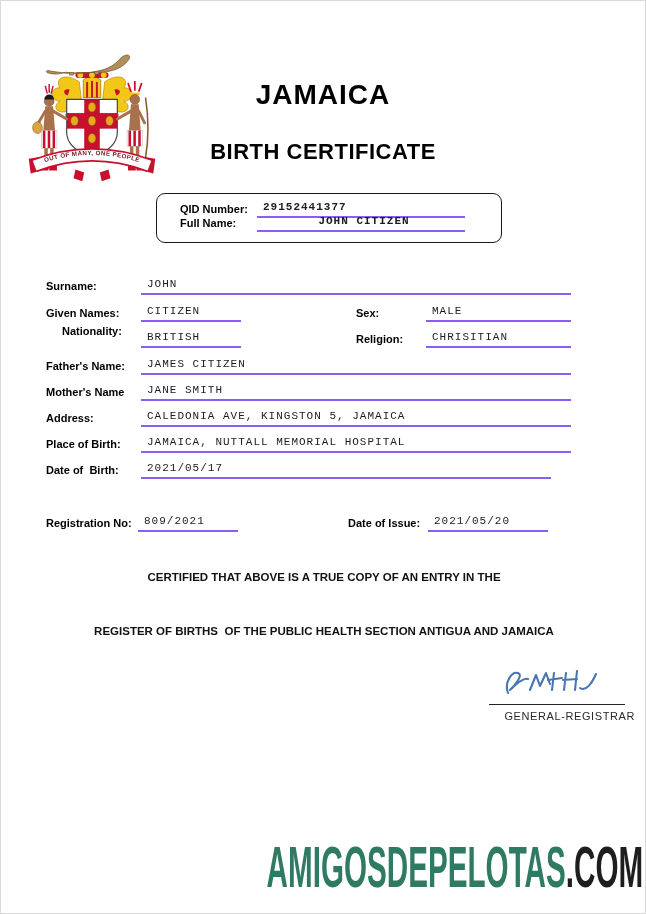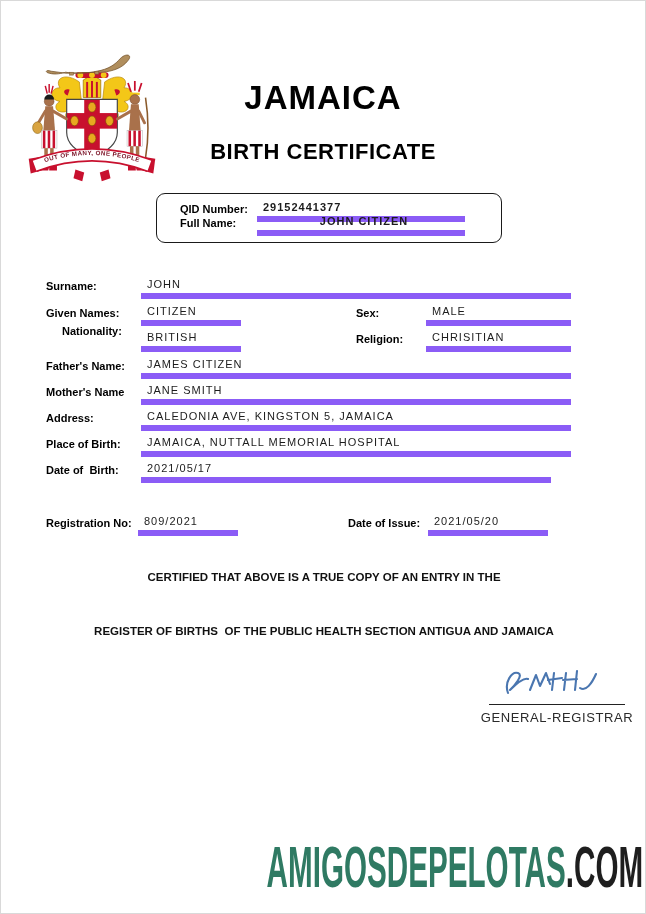--- a/index.html
+++ b/index.html
@@ -8,55 +8,55 @@
     width:646px;height:914px;
     background:#fff;
     border:1px solid #d9d9d9;
     box-sizing:border-box;
     overflow:hidden;
     font-family:"Liberation Sans",sans-serif;
     color:#000;
   }
   .title-country{
     position:absolute;top:78px;left:0;width:100%;
-    text-align:center;font-size:33px;font-weight:bold;letter-spacing:1px;
+    text-align:center;font-size:28px;font-weight:bold;letter-spacing:1px;
   }
   .title-doc{
     position:absolute;top:138px;left:0;width:100%;
     text-align:center;font-size:22px;font-weight:bold;letter-spacing:0.5px;
   }
   .coa{position:absolute;left:18px;top:42px;width:146px;height:146px;}
   .qid-box{
     position:absolute;left:155px;top:192px;width:346px;height:50px;
     border:1.5px solid #1a1a1a;border-radius:9px;box-sizing:border-box;padding-left:20px;
   }
   .qid-row{position:absolute;left:0;width:100%;height:18px;}
   .flabel{
     position:absolute;font-size:11px;font-weight:bold;color:#000;
     white-space:pre;
   }
   .fvalue{
     position:absolute;
-    font-family:Liberation Sans, sans-serif;
+    font-family:Liberation Mono, monospace;
     font-size:11px;color:#1c1c1c;
-    border-bottom:6px solid #8b5cf6;
+    border-bottom:2px solid #8b5cf6;
     padding:0 0 3px 6px;
     white-space:pre;letter-spacing:1px;
   }
   .fvalue.bold{font-weight:bold;}
   .cert-line{
     position:absolute;left:30px;width:586px;
     text-align:center;font-size:11.5px;font-weight:bold;color:#111;
     white-space:pre;
   }
   .sig-svg{position:absolute;left:500px;top:664px;width:102px;height:38px;}
   .sig-line{position:absolute;left:488px;top:703px;width:136px;border-top:1.5px solid #222;}
   .sig-title{
     position:absolute;left:478px;top:709px;width:156px;
-    text-align:center;font-size:13px;letter-spacing:0.6px;color:#2a2a2a;
+    text-align:right;font-size:11px;letter-spacing:0.6px;color:#2a2a2a;
   }
   .watermark{
     position:absolute;top:842px;right:2px;
     font-size:57px;font-weight:bold;line-height:0.85;
     transform:scaleX(0.52);transform-origin:100% 50%;
     white-space:nowrap;letter-spacing:0;
   }
   .watermark .wm-green{color:#2f7a63;}
   .watermark .wm-dark{color:#1e1e1e;}
 </style>

